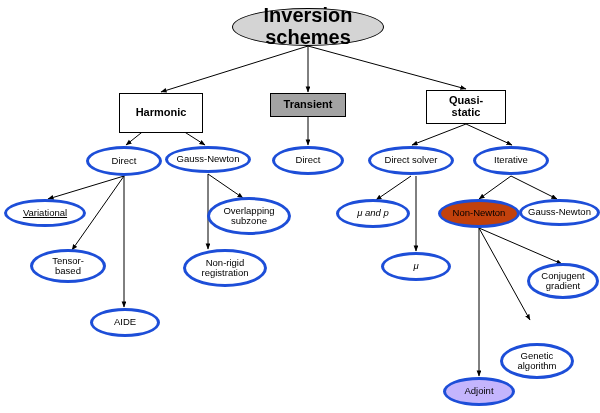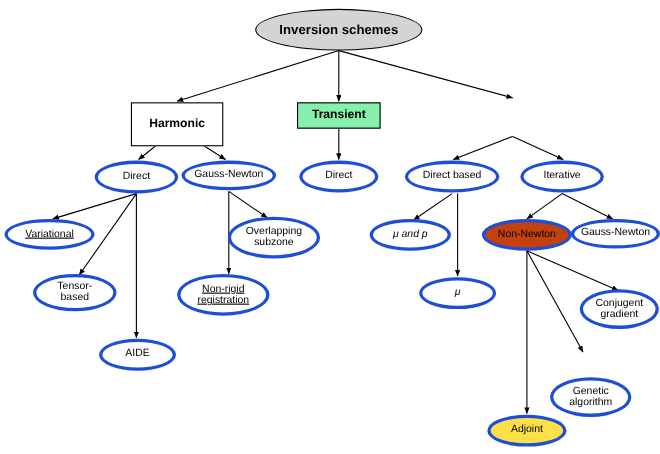--- a/index.html
+++ b/index.html
@@ -46,21 +46,21 @@
     white-space: pre-line;
   }
   .node.ellipse {
     border: 3px solid #1d4ed8;
     border-radius: 50%;
     background: #ffffff;
     font-size: 9.5px;
   }
   .node.ellipse.root {
     background: #d4d4d4;
-    font-size: 12px;
+    font-size: 20px;
     font-weight: bold;
     border: 1px solid #000000;
   }
   .node.rect {
     border: 1px solid #000000;
     background: #ffffff;
     font-size: 11px;
     font-weight: bold;
   }
   .node.italic-label {
@@ -100,53 +100,57 @@
         <line x1="479" y1="228" x2="479" y2="376" stroke="#000000" stroke-width="1" marker-end="url(#arrowhead)"></line>
       </g>
   </svg>
   <div id="node-layer">
       <div class="node ellipse root" style="left: 232px; top: 8px; width: 152px; height: 38px; background: rgb(212, 212, 212);">
         <span class="node-label">Inversion schemes</span>
       </div>
       <div class="node rect" style="left: 119px; top: 93px; width: 84px; height: 40px; background: rgb(255, 255, 255);">
         <span class="node-label">Harmonic</span>
       </div>
-      <div class="node rect" style="left: 270px; top: 93px; width: 76px; height: 24px; background: #86efac;">
+      <div class="node rect" style="left: 270px; top: 93px; width: 76px; height: 24px; background: #a3a3a3;">
         <span class="node-label">Transient</span>
+      </div>
+      <div class="node rect" style="left: 426px; top: 90px; width: 80px; height: 34px; background: rgb(255, 255, 255);">
+        <span class="node-label">Quasi-
+static</span>
       </div>
       <div class="node ellipse" style="left: 86px; top: 146px; width: 76px; height: 30px; background: rgb(255, 255, 255);">
         <span class="node-label">Direct</span>
       </div>
       <div class="node ellipse" style="left: 165px; top: 146px; width: 86px; height: 27px; background: rgb(255, 255, 255);">
         <span class="node-label">Gauss-Newton</span>
       </div>
       <div class="node ellipse" style="left: 272px; top: 146px; width: 72px; height: 29px; background: rgb(255, 255, 255);">
         <span class="node-label">Direct</span>
       </div>
       <div class="node ellipse" style="left: 368px; top: 146px; width: 86px; height: 29px; background: rgb(255, 255, 255);">
-        <span class="node-label">Direct based</span>
+        <span class="node-label">Direct solver</span>
       </div>
       <div class="node ellipse" style="left: 473px; top: 146px; width: 76px; height: 29px; background: rgb(255, 255, 255);">
         <span class="node-label">Iterative</span>
       </div>
       <div class="node ellipse" style="left: 4px; top: 199px; width: 82px; height: 28px; background: rgb(255, 255, 255); text-decoration: underline;">
         <span class="node-label">Variational</span>
       </div>
       <div class="node ellipse" style="left: 30px; top: 249px; width: 76px; height: 34px; background: rgb(255, 255, 255);">
         <span class="node-label">Tensor-
 based</span>
       </div>
       <div class="node ellipse" style="left: 90px; top: 308px; width: 70px; height: 29px; background: rgb(255, 255, 255);">
         <span class="node-label">AIDE</span>
       </div>
       <div class="node ellipse" style="left: 207px; top: 197px; width: 84px; height: 38px; background: rgb(255, 255, 255);">
         <span class="node-label">Overlapping
 subzone</span>
       </div>
-      <div class="node ellipse" style="left: 161px; top: 249px; width: 84px; height: 38px; background: rgb(255, 255, 255); text-decoration: underline;">
+      <div class="node ellipse" style="left: 183px; top: 249px; width: 84px; height: 38px; background: rgb(255, 255, 255);">
         <span class="node-label">Non-rigid
 registration</span>
       </div>
       <div class="node ellipse italic-label" style="left: 336px; top: 199px; width: 74px; height: 29px; background: rgb(255, 255, 255);">
         <span class="node-label">μ and p</span>
       </div>
       <div class="node ellipse italic-label" style="left: 381px; top: 252px; width: 70px; height: 29px; background: rgb(255, 255, 255);">
         <span class="node-label">μ</span>
       </div>
       <div class="node ellipse" style="left: 438px; top: 199px; width: 82px; height: 29px; background: #c2410c; align-items: center;">
@@ -156,17 +160,17 @@
         <span class="node-label">Gauss-Newton</span>
       </div>
       <div class="node ellipse" style="left: 527px; top: 263px; width: 72px; height: 36px; background: rgb(255, 255, 255);">
         <span class="node-label">Conjugent
 gradient</span>
       </div>
       <div class="node ellipse" style="left: 500px; top: 319px; width: 74px; height: 36px; background: rgb(255, 255, 255); margin-top: 24px;">
         <span class="node-label">Genetic
 algorithm</span>
       </div>
-      <div class="node ellipse" style="left: 443px; top: 377px; width: 72px; height: 29px; background: #fde047;">
+      <div class="node ellipse" style="left: 443px; top: 377px; width: 72px; height: 29px; background: #c4b5fd;">
         <span class="node-label">Adjoint</span>
       </div>
     </div>
 </div>
 
 </body></html>

